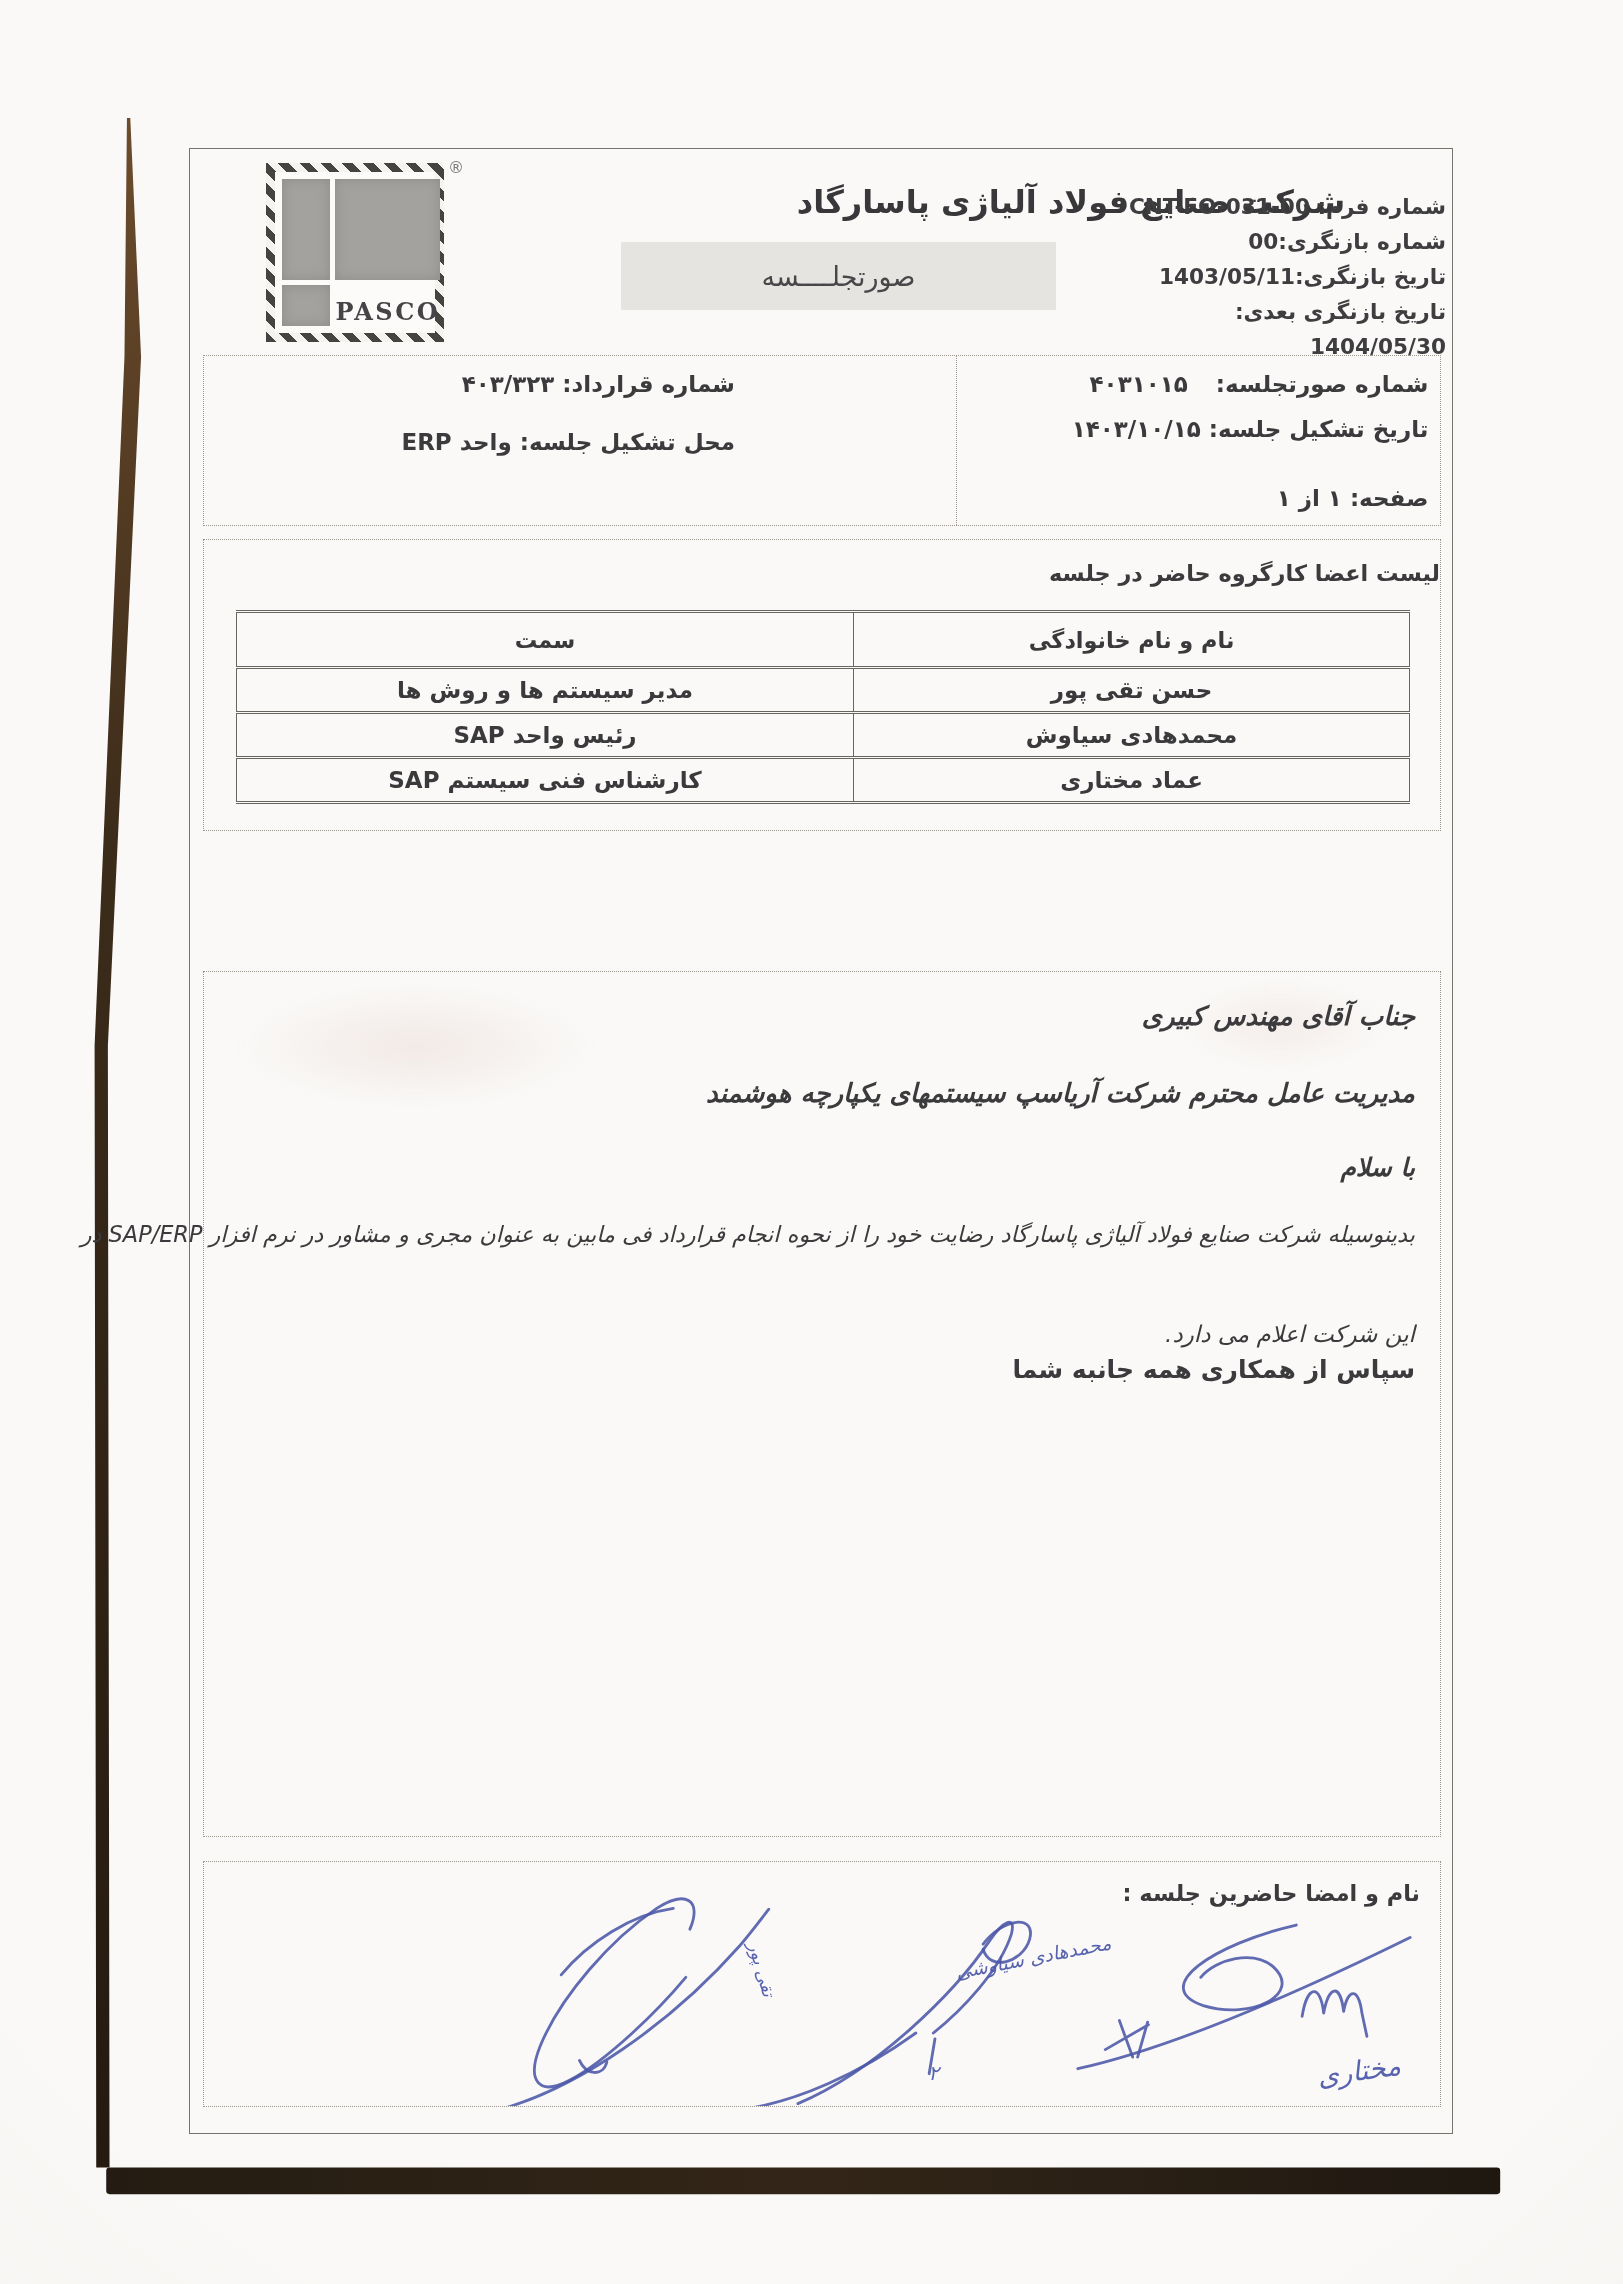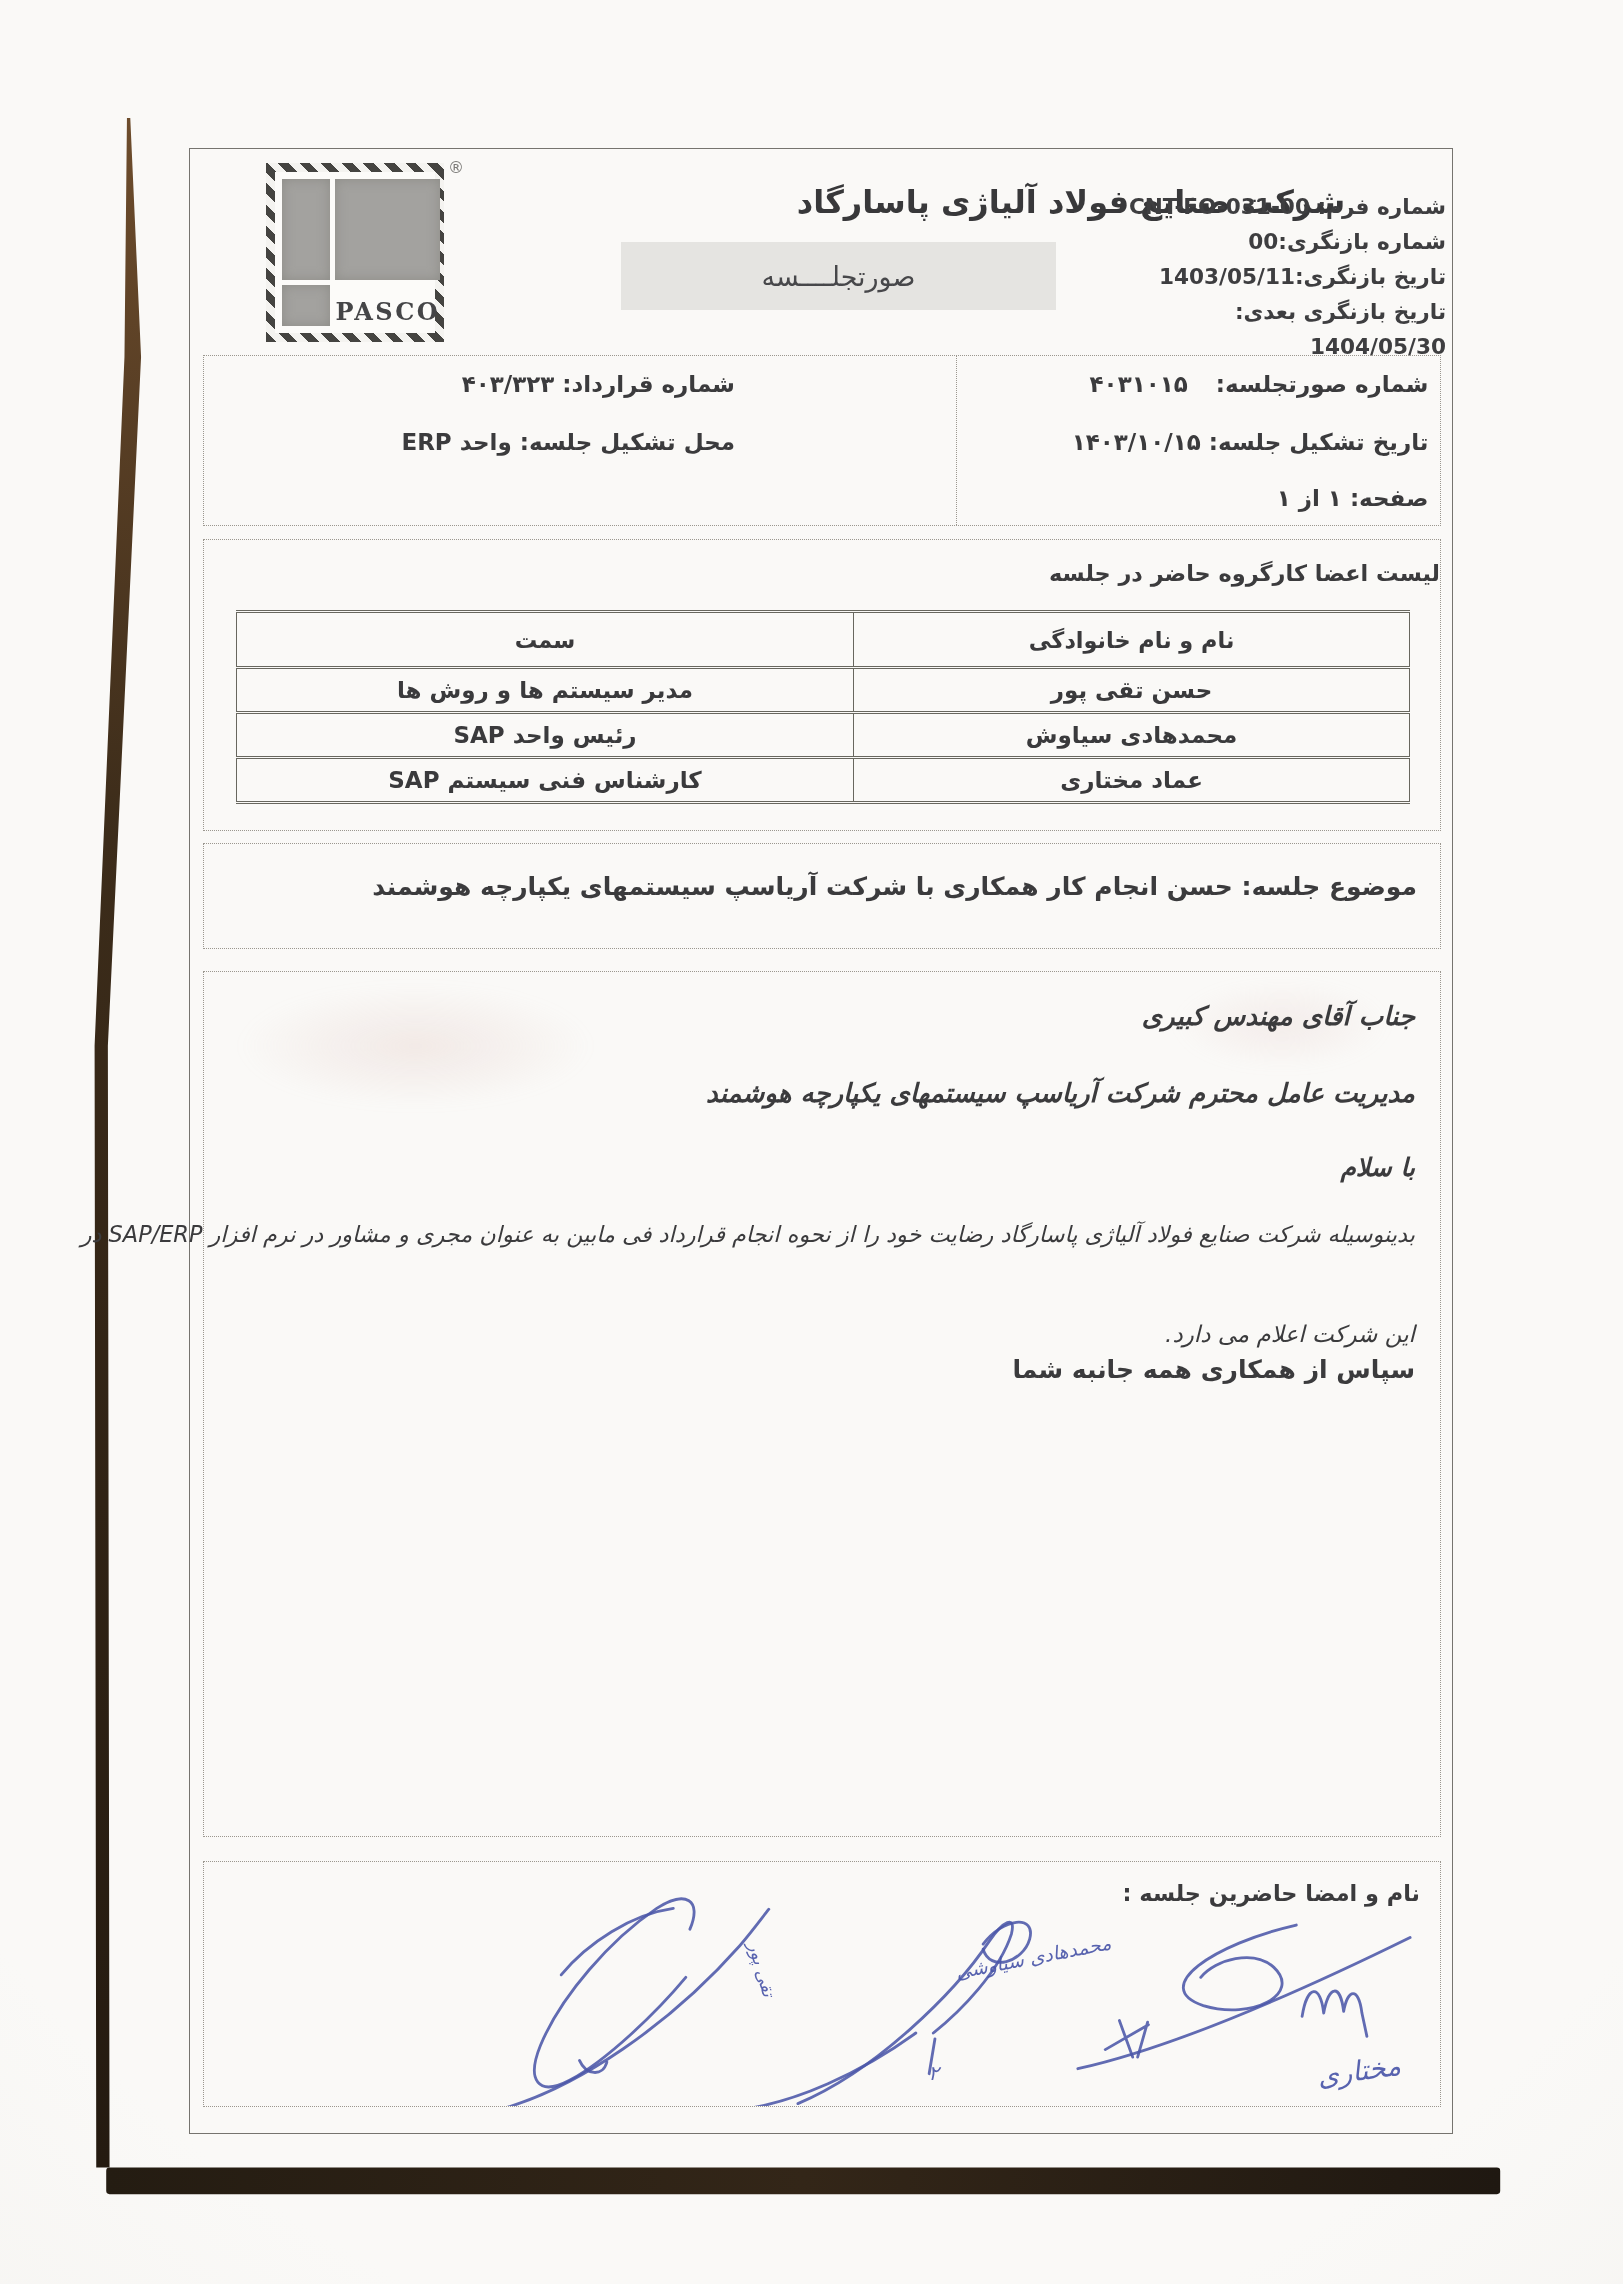--- a/index.html
+++ b/index.html
@@ -115,21 +115,21 @@
     <div class="fi-line"><span>شماره فرم:</span> <span>CNT-FO-031-00</span></div>
     <div class="fi-line"><span>شماره بازنگری:</span><span>00</span></div>
     <div class="fi-line"><span>تاریخ بازنگری:</span><span>1403/05/11</span></div>
     <div class="fi-line"><span>تاریخ بازنگری بعدی:</span> <span>1404/05/30</span></div>
   </div>
 
   <div class="dbox" id="box-meeting-info">
     <div class="mi-divider"></div>
     <div class="mi-right" dir="rtl">
       <div class="mi-line" style="top:15px;"><span>شماره صورتجلسه:</span><span class="mi-gap">۴۰۳۱۰۱۵</span></div>
-      <div class="mi-line" style="top:73px;"><span>تاریخ تشکیل جلسه:</span> <span>۱۴۰۳/۱۰/۱۵</span></div>
+      <div class="mi-line" style="top:60px;"><span>تاریخ تشکیل جلسه:</span> <span>۱۴۰۳/۱۰/۱۵</span></div>
       <div class="mi-line" style="top:129px;"><span>صفحه:</span> <span>۱ از ۱</span></div>
     </div>
     <div class="mi-mid" dir="rtl">
       <div class="mi-line" style="top:15px;"><span>شماره قرارداد:</span> <span>۴۰۳/۳۲۳</span></div>
       <div class="mi-line" style="top:73px;"><span>محل تشکیل جلسه:</span> <span>واحد ERP</span></div>
     </div>
   </div>
 
   <div class="dbox" id="box-attendees">
     <div class="att-title" dir="rtl">لیست اعضا کارگروه حاضر در جلسه</div>
@@ -152,26 +152,20 @@
         <td>رئیس واحد SAP</td>
       </tr>
       <tr>
         <td>عماد مختاری</td>
         <td>کارشناس فنی سیستم SAP</td>
       </tr>
     </tbody>
       </table>
   </div>
 
-  <div class="dbox" id="box-subject">
-    <div class="subject-line" dir="rtl">
-      <span>موضوع جلسه:</span>
-      <span>حسن انجام کار همکاری با شرکت آریاسپ سیستمهای یکپارچه هوشمند</span>
-    </div>
-  </div>
 
   <div class="dbox" id="box-body">
     <div class="smudge smudge-a"></div>
     <div class="smudge smudge-b"></div>
     <div class="body-line script bl-1" dir="rtl">جناب آقای مهندس کبیری</div>
     <div class="body-line script bl-2" dir="rtl">مدیریت عامل محترم شرکت آریاسپ سیستمهای یکپارچه هوشمند</div>
     <div class="body-line script bl-3" dir="rtl">با سلام</div>
     <div class="body-line script bl-4" dir="rtl">بدینوسیله شرکت صنایع فولاد آلیاژی پاسارگاد رضایت خود را از نحوه انجام قرارداد فی مابین به عنوان مجری و مشاور در نرم افزار SAP/ERP در</div>
     <div class="body-line script bl-5" dir="rtl">این شرکت اعلام می دارد.</div>
     <div class="body-line bl-6" dir="rtl">سپاس از همکاری همه جانبه شما</div>

